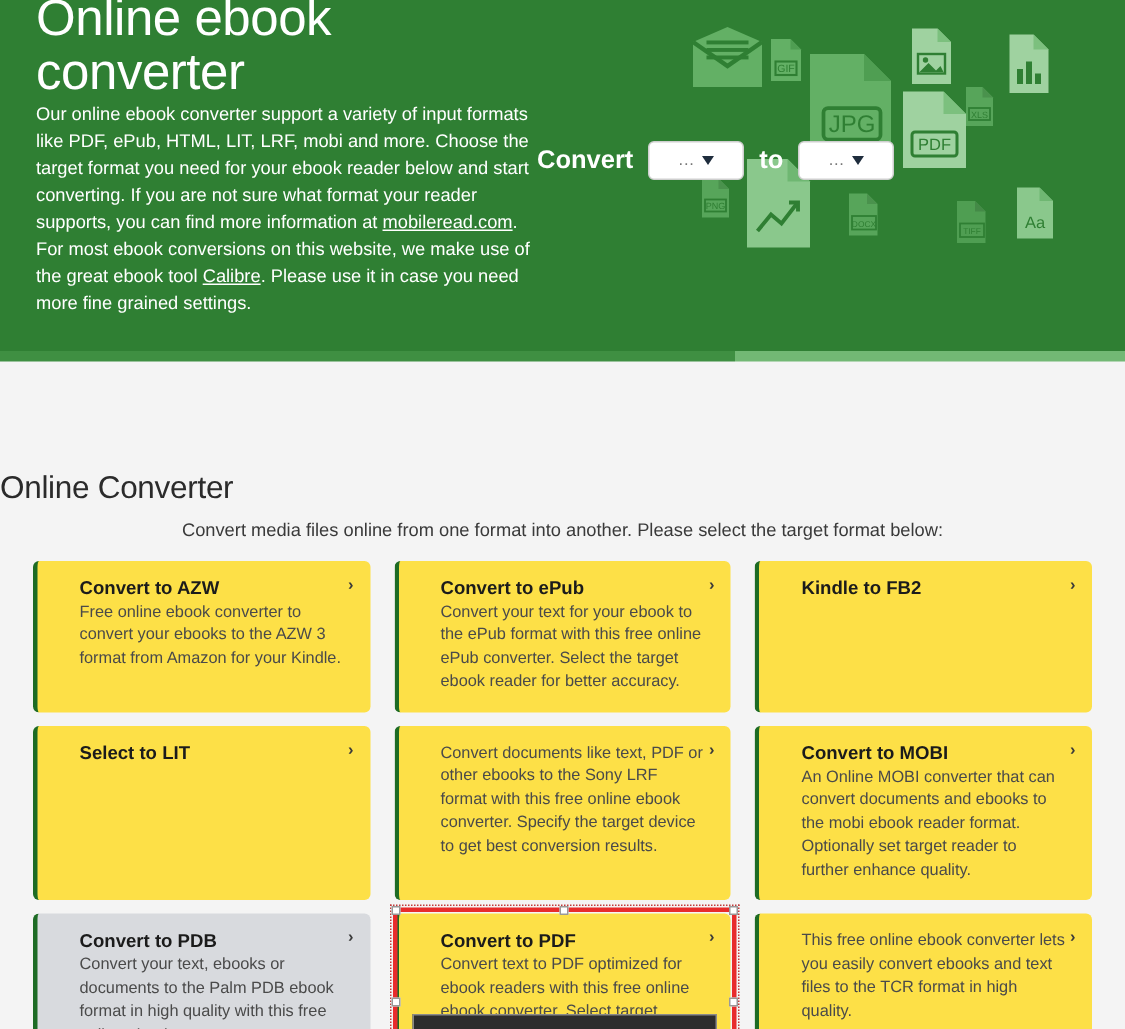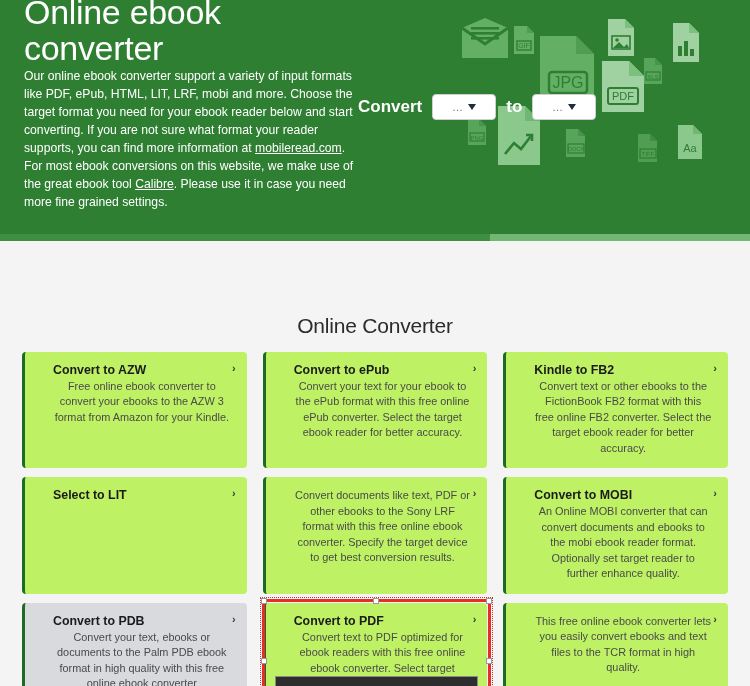--- a/index.html
+++ b/index.html
@@ -124,21 +124,20 @@
   .accent-bar .fill { height: 100%; background: #3f8f42; }
   .accent-bar .rest { height: 100%; background: #72b874; flex: 1; }
 
   
   .main {
     position: relative;
     padding-top: 80px;
   }
 
   .main-title {
-    text-align: center;
     font-size: 21px;
     font-weight: 400;
     color: #2b2b2b;
     letter-spacing: -0.2px;
   }
 
   .main-sub {
     text-align: center;
     font-size: 12.2px;
     color: #3a3a3a;
@@ -150,21 +149,21 @@
     width: 710px;
     display: grid;
     grid-template-columns: repeat(3, 1fr);
     column-gap: 16px;
     row-gap: 9px;
     padding: 0 2px;
   }
 
   .card {
     position: relative;
-    background: #bef264;
+    background: #fde047;
     border-radius: 4px;
     border-left: 3px solid #1d6b24;
     padding: 11px 16px 12px 28px;
     min-height: 88px;
     cursor: pointer;
   }
 
   .card.hovered { background: #d8dade; }
 
   .card-title {
@@ -172,21 +171,20 @@
     font-weight: bold;
     color: #1b1b1b;
     margin-bottom: 2px;
   }
 
   .card-desc {
     font-size: 10.9px;
     line-height: 1.42;
     color: #4a4a4a;
     max-width: 195px;
-    text-align: center;
   }
 
   .card-chevron {
     position: absolute;
     right: 11px;
     top: 10px;
     font-size: 11px;
     color: #3a3a3a;
     font-weight: bold;
   }
@@ -348,35 +346,35 @@
   </div>
 </div>
 
 <div class="accent-bar">
   <div class="fill" style="width:490px;"></div>
   <div class="rest"></div>
 </div>
 
 <div class="main">
   <h2 class="main-title">Online Converter</h2>
+  <p class="main-sub">Convert media files online from one format into another. Please select the target format below:</p>
 
   <div class="grid" id="card-grid">
       <div class="card">
         <div class="card-title">Convert to AZW</div>
         <div class="card-desc">Free online ebook converter to convert your ebooks to the AZW 3 format from Amazon for your Kindle.</div>
         <span class="card-chevron">›</span>
       </div>
       <div class="card">
         <div class="card-title">Convert to ePub</div>
         <div class="card-desc">Convert your text for your ebook to the ePub format with this free online ePub converter. Select the target ebook reader for better accuracy.</div>
         <span class="card-chevron">›</span>
       </div>
       <div class="card">
         <div class="card-title">Kindle to FB2</div>
-        <div class="card-desc">Convert text or other ebooks to the FictionBook FB2 format with this free online FB2 converter. Select the target ebook reader for better accuracy.</div>
         <span class="card-chevron">›</span>
       </div>
       <div class="card">
         <div class="card-title">Select to LIT</div>
         <span class="card-chevron">›</span>
       </div>
       <div class="card">
         <div class="card-desc">Convert documents like text, PDF or other ebooks to the Sony LRF format with this free online ebook converter. Specify the target device to get best conversion results.</div>
         <span class="card-chevron">›</span>
       </div>

